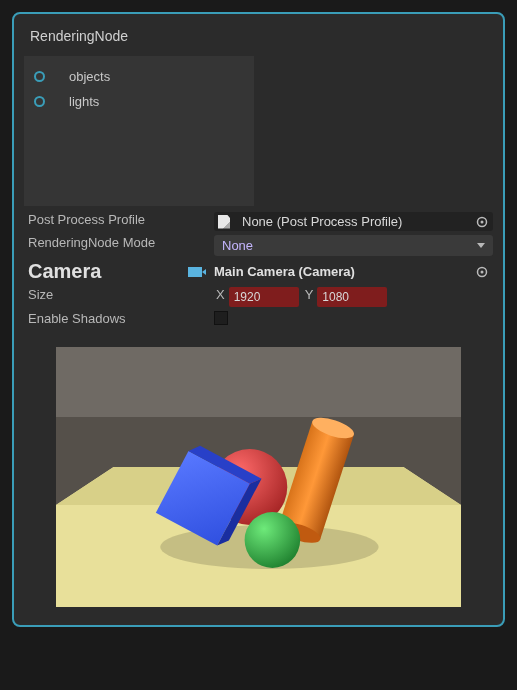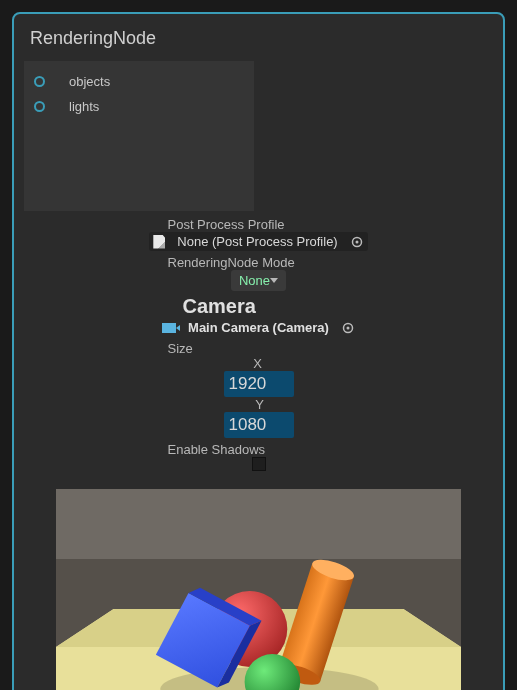--- a/index.html
+++ b/index.html
@@ -12,21 +12,21 @@
   }
   .node {
     width: 493px;
     border: 2px solid #3a9db8;
     border-radius: 8px;
     background: #2b2b2b;
     padding: 10px 0 18px 0;
   }
   .node-title {
     color: #d0d0d0;
-    font-size: 18px;
+    font-size: 14px;
     padding: 4px 16px 12px 16px;
   }
   .io-section {
     display: flex;
     padding: 0 10px;
     min-height: 150px;
   }
   .inputs {
     background: #353535;
     width: 230px;
@@ -51,24 +51,22 @@
     border: 2px solid;
     display: inline-block;
     flex-shrink: 0;
   }
   .port-label { color: #c8c8c8; }
   .props {
     padding: 4px 10px 0 10px;
   }
   .prop-row {
     display: flex;
-    align-items: center;
     padding: 2px 0;
     min-height: 22px;
-    flex-direction: column;
   }
   .prop-label {
     width: 190px;
     flex-shrink: 0;
     color: #b8b8b8;
     padding-left: 4px;
   }
   .prop-label.big {
     color: #e0e0e0;
     font-size: 20px;
@@ -93,38 +91,38 @@
     height: 14px;
     display:flex;align-items:center;justify-content:center;
   }
   .dropdown {
     flex: 1;
     background: #3a3a3a;
     border-radius: 3px;
     display: flex;
     align-items: center;
     padding: 3px 8px;
-    color: #86efac;
+    color: #c4b5fd;
     position: relative;
   }
   .dropdown-arrow {
     margin-left: auto;
     width: 0; height: 0;
     border-left: 4px solid transparent;
     border-right: 4px solid transparent;
     border-top: 5px solid #b8b8b8;
   }
   .num-input {
-    background: #0c4a6e;
+    background: #7f1d1d;
     border: none;
     color: #d8d8d8;
     width: 70px;
     padding: 3px 5px;
     border-radius: 2px;
-    font-size: 17px;
+    font-size: 12px;
   }
   .axis-label {
     color: #b8b8b8;
     margin: 0 4px 0 2px;
   }
   .checkbox {
     width: 14px;
     height: 14px;
     background: #1e1e1e;
     border: 1px solid #111;

